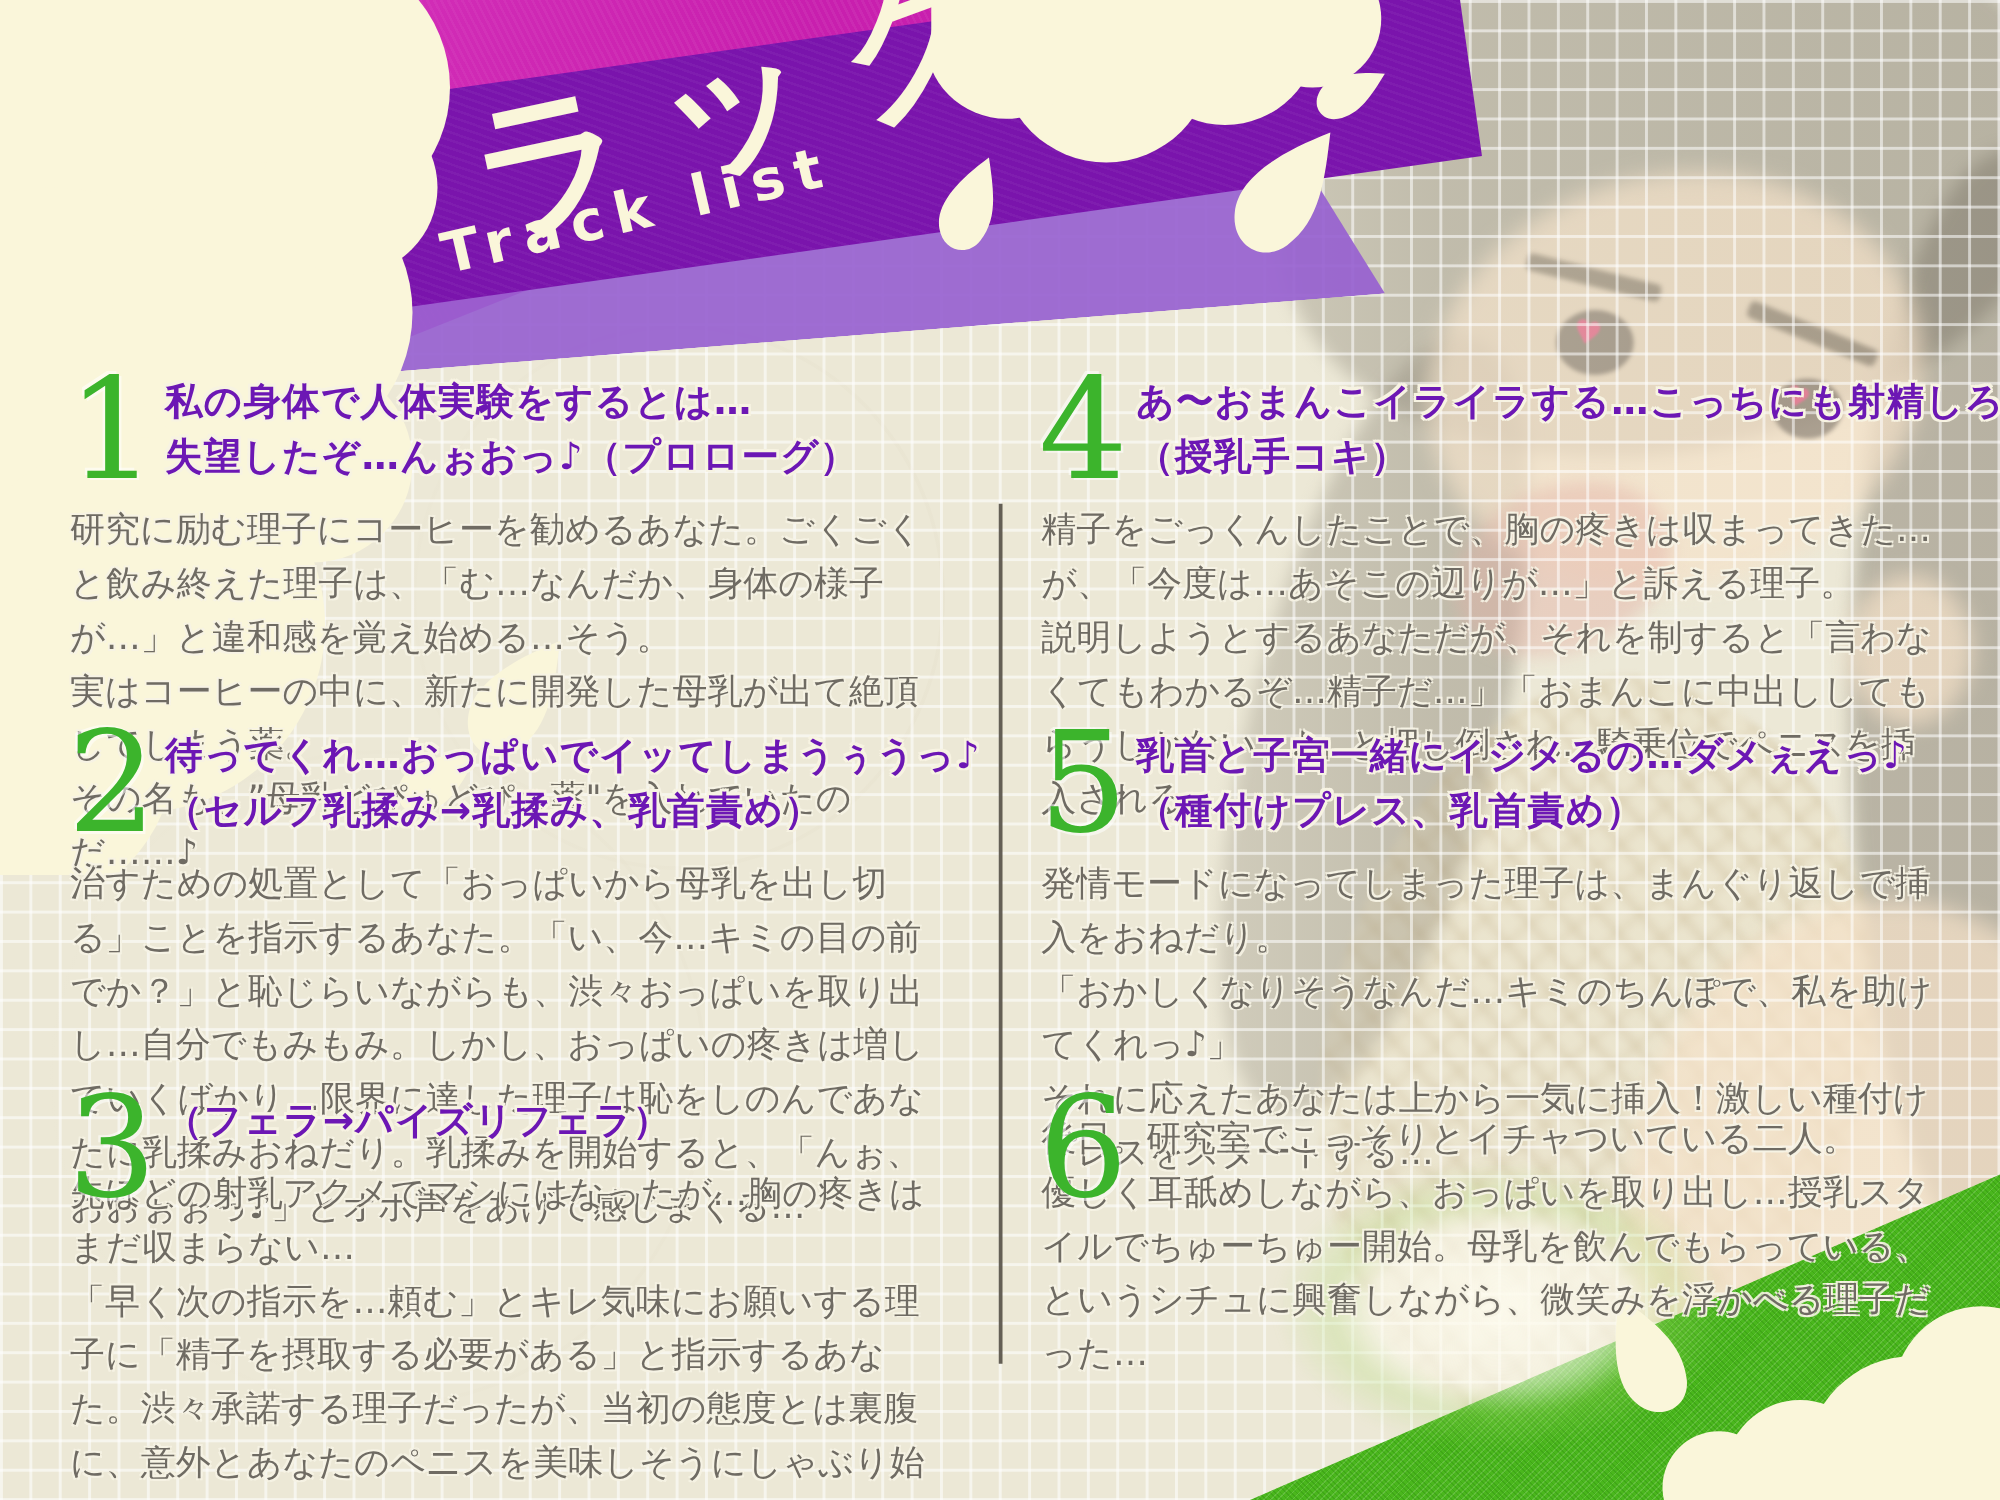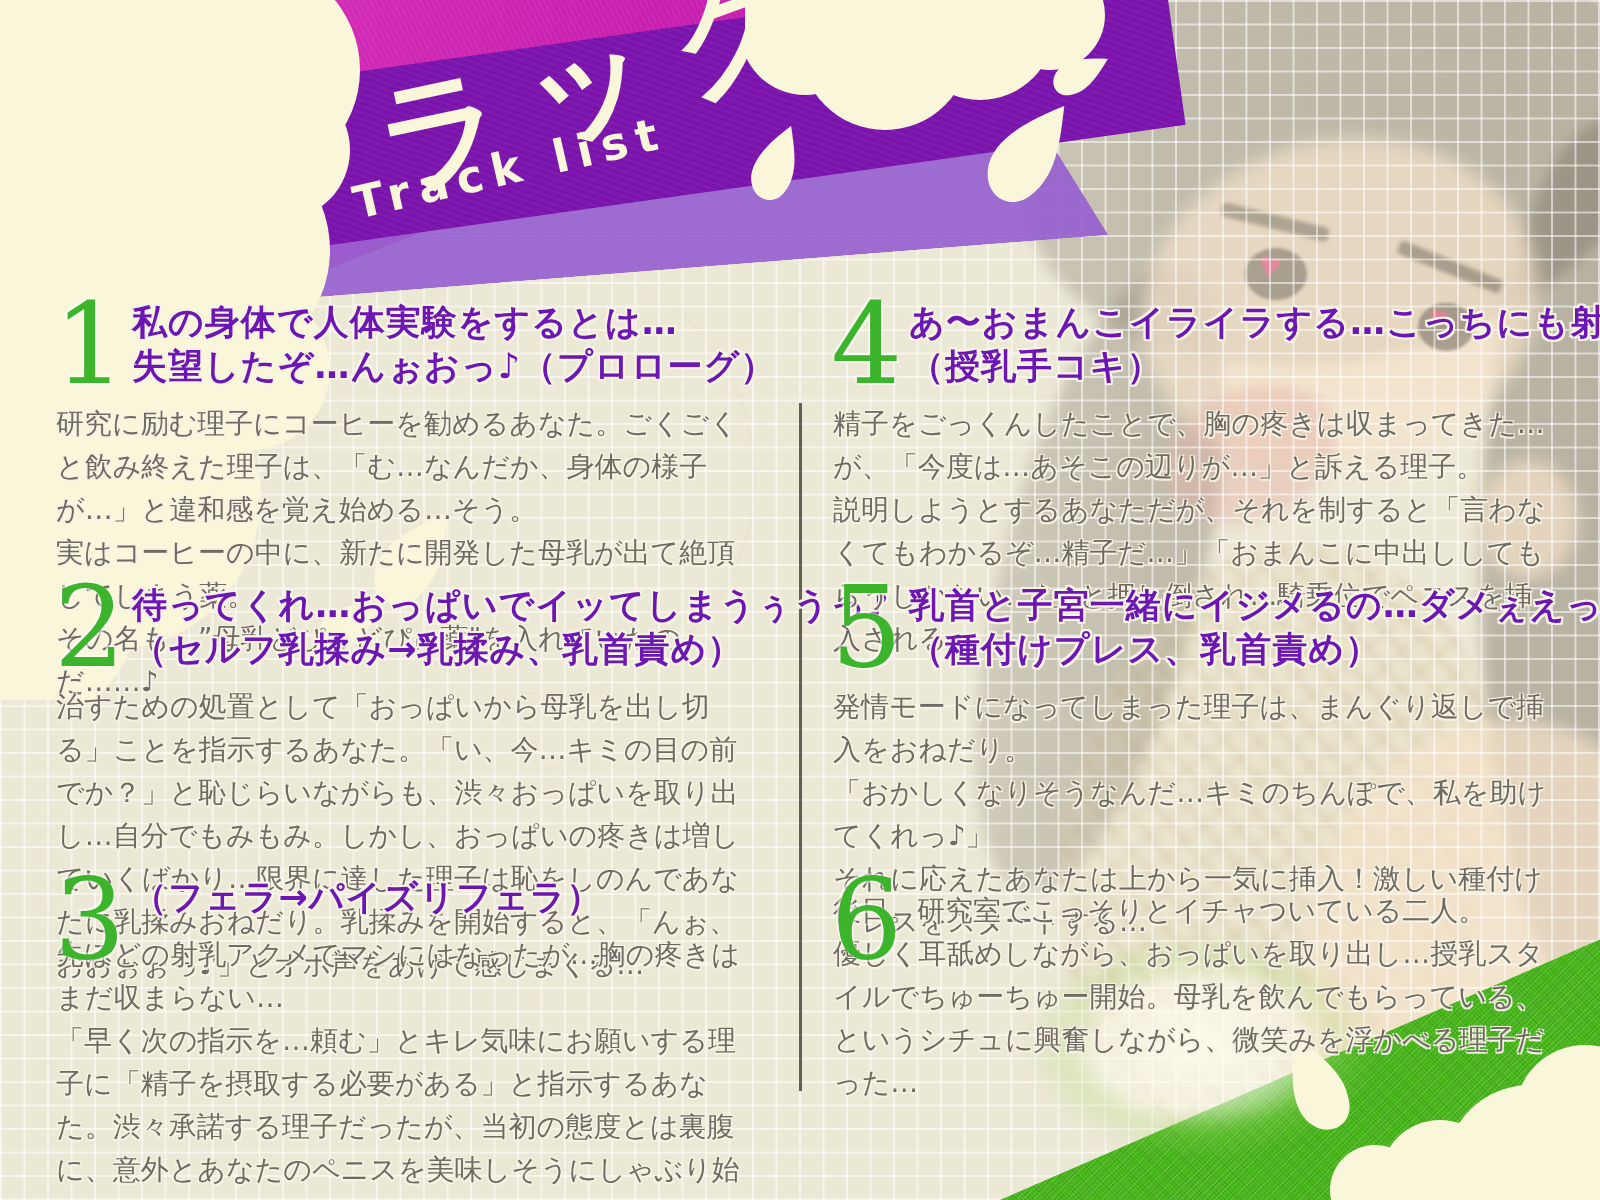--- a/index.html
+++ b/index.html
@@ -97,21 +97,21 @@
   .col-r{left:833px;width:715px;}
   .row1{top:300px;} .row2{top:583px;} .row3{top:875px;}
   .num{
     position:absolute;left:-2px;top:-12px;
     font-family:"DejaVu Serif",serif;font-size:112px;line-height:1;
     color:var(--number-green,#3cb42c);
     text-shadow:2px 2px 0 rgba(255,255,255,0.55),-2px -2px 0 rgba(255,255,255,0.55);
   }
   .titles{margin-left:76px;}
   .tl{
-    font-size:35px;font-weight:bold;line-height:44px;letter-spacing:1px;white-space:nowrap;
+    font-size:30px;font-weight:bold;line-height:44px;letter-spacing:1px;white-space:nowrap;
     color:var(--title-purple,#6c17b4);
     text-shadow:
       -2px -2px 0 #f7f3e2, 2px -2px 0 #f7f3e2, -2px 2px 0 #f7f3e2, 2px 2px 0 #f7f3e2,
       0 -2px 0 #f7f3e2, 0 2px 0 #f7f3e2, -2px 0 0 #f7f3e2, 2px 0 0 #f7f3e2;
   }
   .tbody{
     margin-top:14px;font-size:28px;line-height:43px;color:var(--body-gray,#6f6b63);
     white-space:pre-line;
     text-shadow:
       -1.5px -1.5px 0 rgba(246,243,228,0.9), 1.5px -1.5px 0 rgba(246,243,228,0.9),

